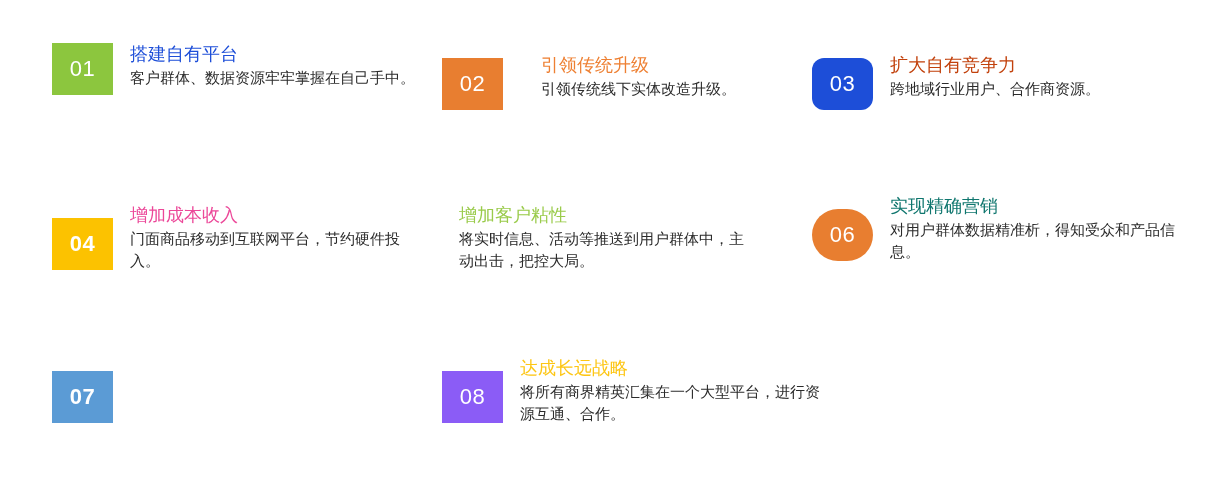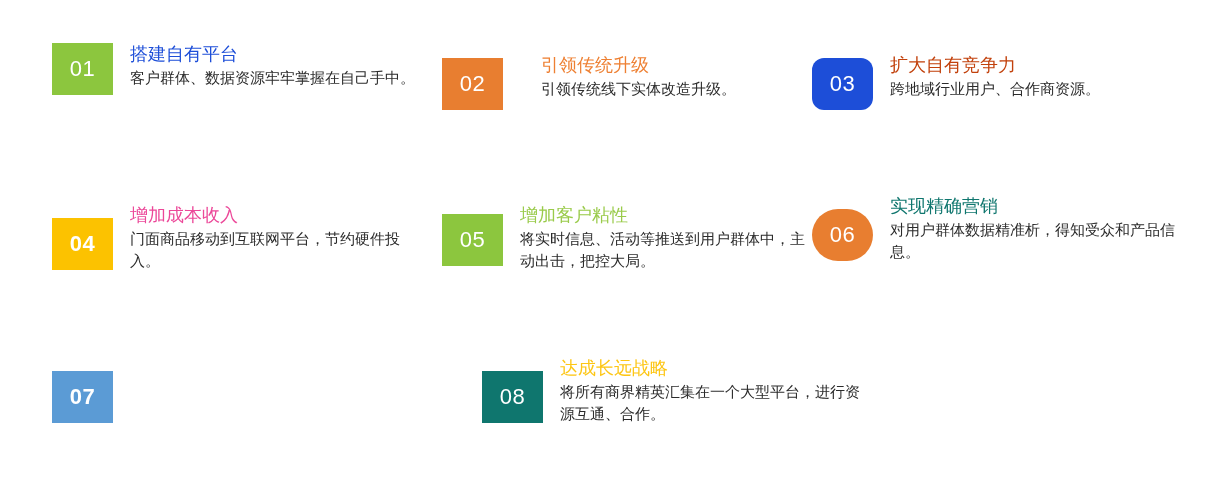--- a/index.html
+++ b/index.html
@@ -126,40 +126,39 @@
 
   <div class="card" id="card-4">
     <div class="badge" style="background: rgb(252, 194, 0); font-weight: bold;">04</div>
     <div class="body-col">
       <div class="card-title" style="color: #ec4899;">增加成本收入</div>
       <div class="card-desc">门面商品移动到互联网平台，节约硬件投入。</div>
     </div>
   </div>
 
   <div class="card" id="card-5">
-    <div class="badge" style="background: rgb(140, 198, 62);">05</div>
     <div class="body-col">
       <div class="card-title" style="color: rgb(154, 203, 75);">增加客户粘性</div>
       <div class="card-desc">将实时信息、活动等推送到用户群体中，主动出击，把控大局。</div>
     </div>
   </div>
 
   <div class="card" id="card-6">
     <div class="badge" style="background: rgb(232, 126, 48);">06</div>
     <div class="body-col">
       <div class="card-title" style="color: #0f766e;">实现精确营销</div>
       <div class="card-desc">对用户群体数据精准析，得知受众和产品信息。</div>
     </div>
   </div>
 
   <div class="card" id="card-7">
     <div class="badge" style="background: rgb(91, 155, 213);">07</div>
   </div>
 
   <div class="card" id="card-8">
-    <div class="badge" style="background: #0f766e; margin-left: 40px;">08</div>
+    <div class="badge" style="background: #8b5cf6;">08</div>
     <div class="body-col">
       <div class="card-title" style="color: rgb(253, 198, 20);">达成长远战略</div>
       <div class="card-desc">将所有商界精英汇集在一个大型平台，进行资源互通、合作。</div>
     </div>
   </div>
 
 </div>
 
 </body></html>

